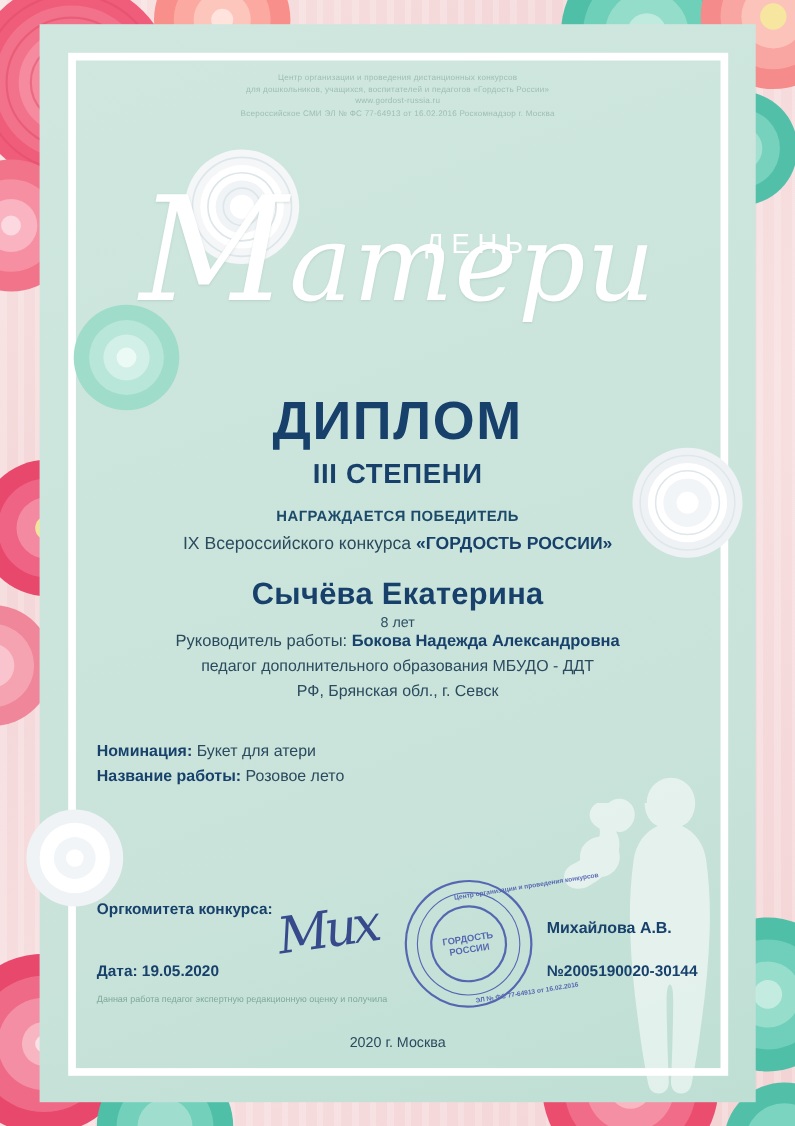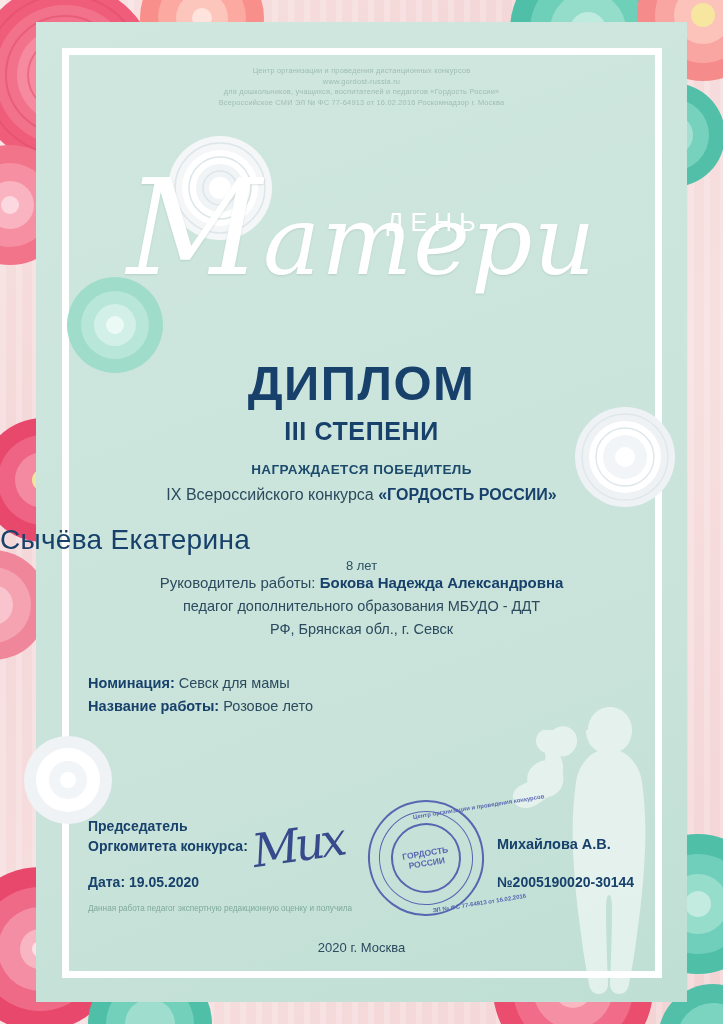--- a/index.html
+++ b/index.html
@@ -146,22 +146,23 @@
   }
   .contest-line b {
     color: #17406b;
     margin-top: 40px;
   }
   .winner-name {
     position: absolute;
     top: 524px;
     left: 0;
     width: 100%;
+    text-align: center;
     font-size: 28px;
-    font-weight: normal;
+    font-weight: bold;
     color: #17406b;
     letter-spacing: .3px;
   }
   .winner-age {
     position: absolute;
     top: 558px;
     left: 0;
     width: 100%;
     text-align: center;
     font-size: 13px;
@@ -487,22 +488,22 @@
   <svg class="silhouette" viewBox="0 0 175 330">
     <g fill="#ffffff">
       <path d="M112 60c0-13 10-23 22-23s22 10 22 23c0 10-5 18-12 21 12 5 20 17 22 31 3 22 4 45 3 68-1 28-4 56-8 84-2 17-5 34-8 50-1 6-4 10-10 10-5 0-9-4-9-10 1-25 2-50 2-75 0-8-1-14-3-14s-3 6-3 14c0 25 1 50 2 75 0 6-4 10-9 10-6 0-9-4-10-10-3-16-6-33-8-50-4-28-7-56-8-84-1-23 0-46 3-68 2-14 10-26 22-31-7-3-12-11-12-21z"></path>
       <path d="M77 60c7-6 17-5 22 3 4 7 2 16-5 21-3 2-7 3-10 2 4 7 4 15 1 22-5 12-14 21-25 27-5 3-11 4-16 2-5-2-8-7-7-12 1-6 6-9 11-11 8-4 15-10 19-18 2-4 3-9 2-13-5-2-9-7-9-12 0-5 3-9 7-11z"></path>
       <path d="M63 92c9-4 19 1 23 10 3 7 1 15-4 20-6 6-15 7-22 3-8-5-11-15-7-24 2-4 6-7 10-9z"></path>
     </g>
   </svg>
 
   <div class="fineprint-top">
     <div>Центр организации и проведения дистанционных конкурсов</div>
+    <div>для дошкольников, учащихся, воспитателей и педагогов «Гордость России»</div>
     <div>www.gordost-russia.ru</div>
-    <div>для дошкольников, учащихся, воспитателей и педагогов «Гордость России»</div>
     <div>Всероссийское СМИ ЭЛ № ФС 77-64913 от 16.02.2016 Роскомнадзор г. Москва</div>
   </div>
 
   <div class="script-title">
     <span class="script-word"><span class="cap">М</span><span>атери</span></span>
   </div>
   <div class="den-label">ДЕНЬ</div>
 
   <div class="diploma-word">ДИПЛОМ</div>
   <div class="degree-word">III СТЕПЕНИ</div>
@@ -516,29 +517,28 @@
   <div class="winner-age">8 лет</div>
 
   <div class="supervisor-line">
     <span>Руководитель работы: </span><b>Бокова Надежда Александровна</b>
   </div>
   <div class="org-line">педагог дополнительного образования МБУДО - ДДТ</div>
   <div class="region-line">РФ, Брянская обл., г. Севск</div>
 
   <div class="nomination-row">
     <span class="lbl-bold">Номинация:</span>
-    <span>Севск для мамы</span>
+    <span>Букет для атери</span>
   </div>
   <div class="work-row">
     <span class="lbl-bold">Название работы:</span>
     <span>Розовое лето</span>
   </div>
 
   <div class="chair-label">
-    <div>Председатель</div>
     <div>Оргкомитета конкурса:</div>
   </div>
 
   <div class="signature">Мих</div>
 
   <div class="stamp">
     <div class="stamp-ring-text">
       <span style="transform:rotate(-88deg) translate(-50px) rotate(88deg);">ЭЛ № ФС 77-64913 от 16.02.2016</span>
       <span style="transform:rotate(82deg) translate(-46px) rotate(-82deg);">Центр организации и проведения конкурсов</span>
     </div>

